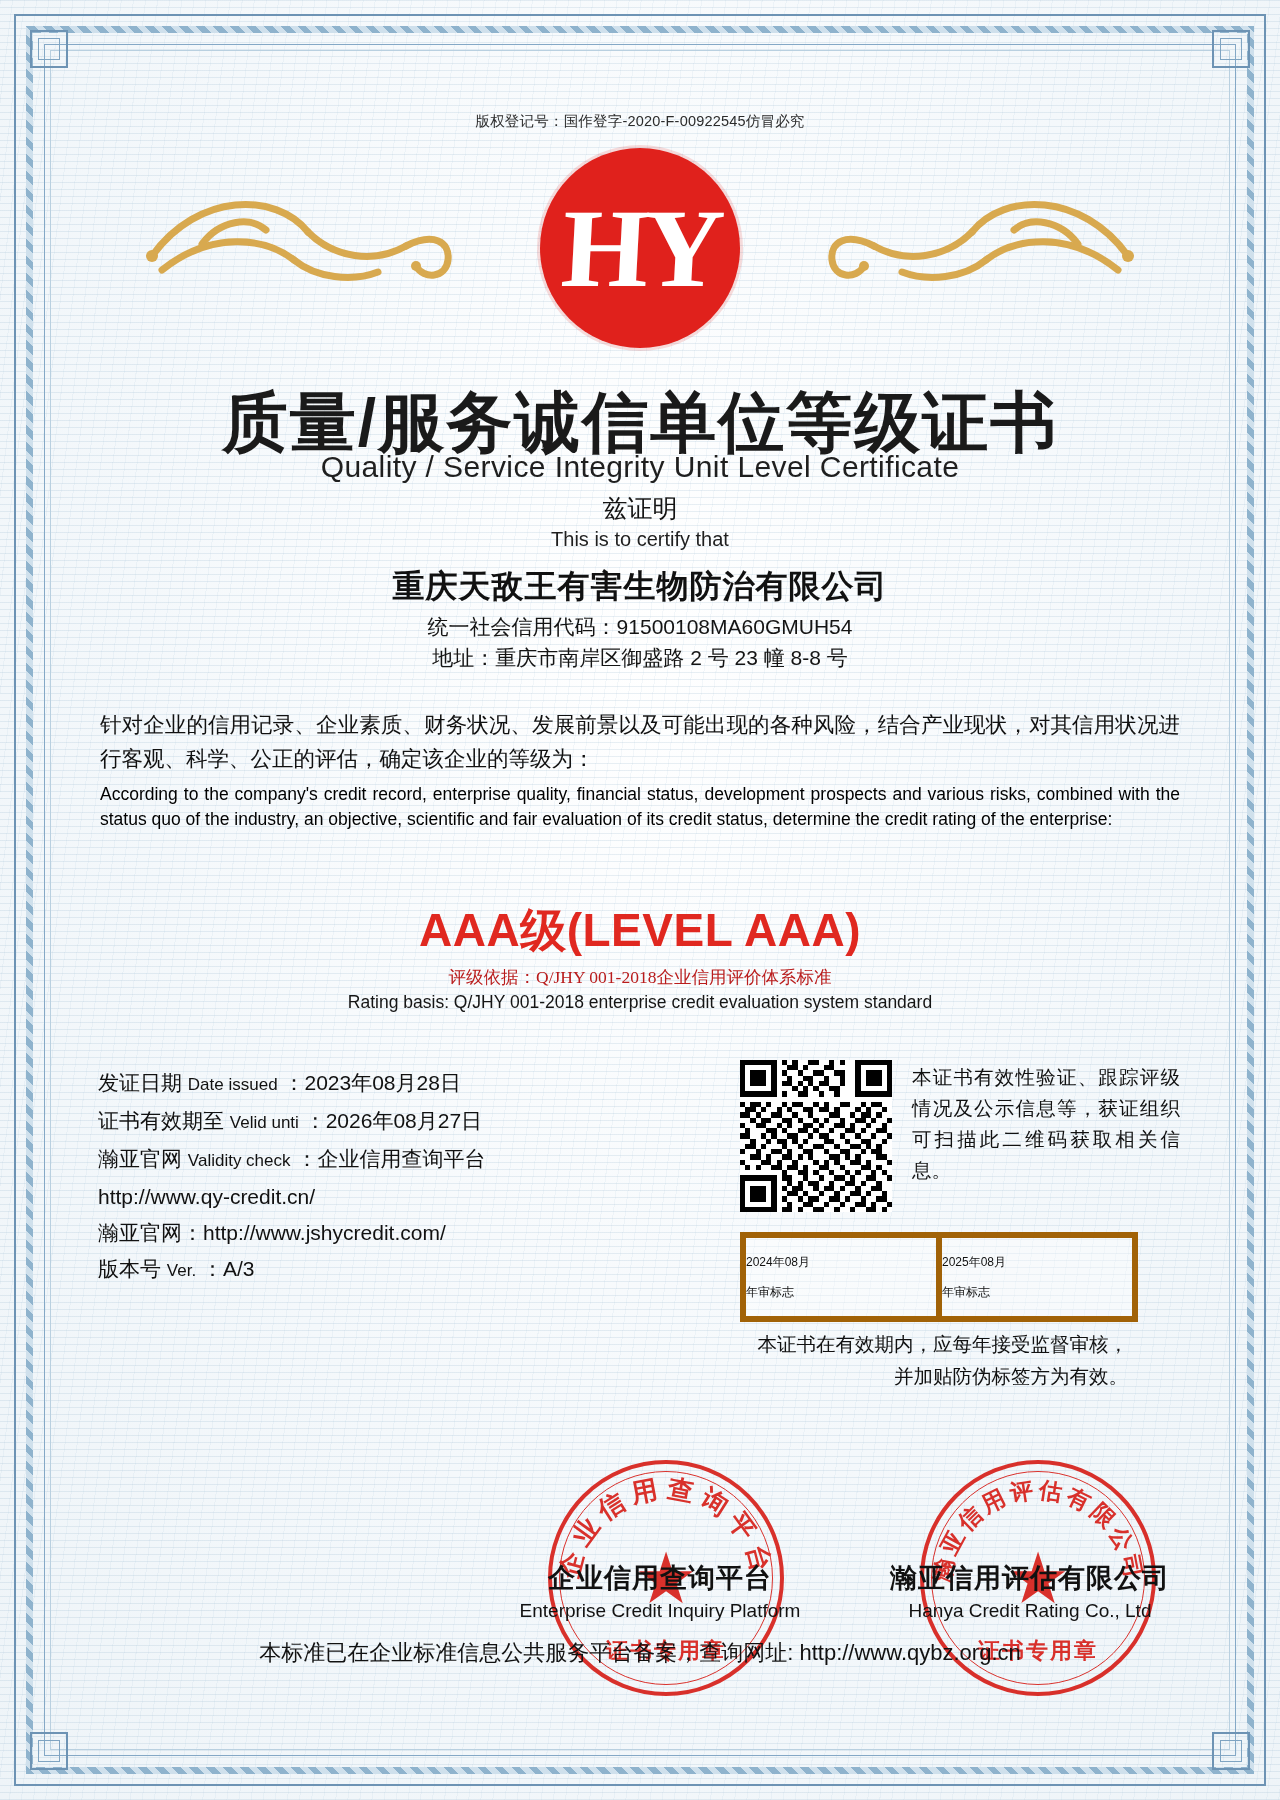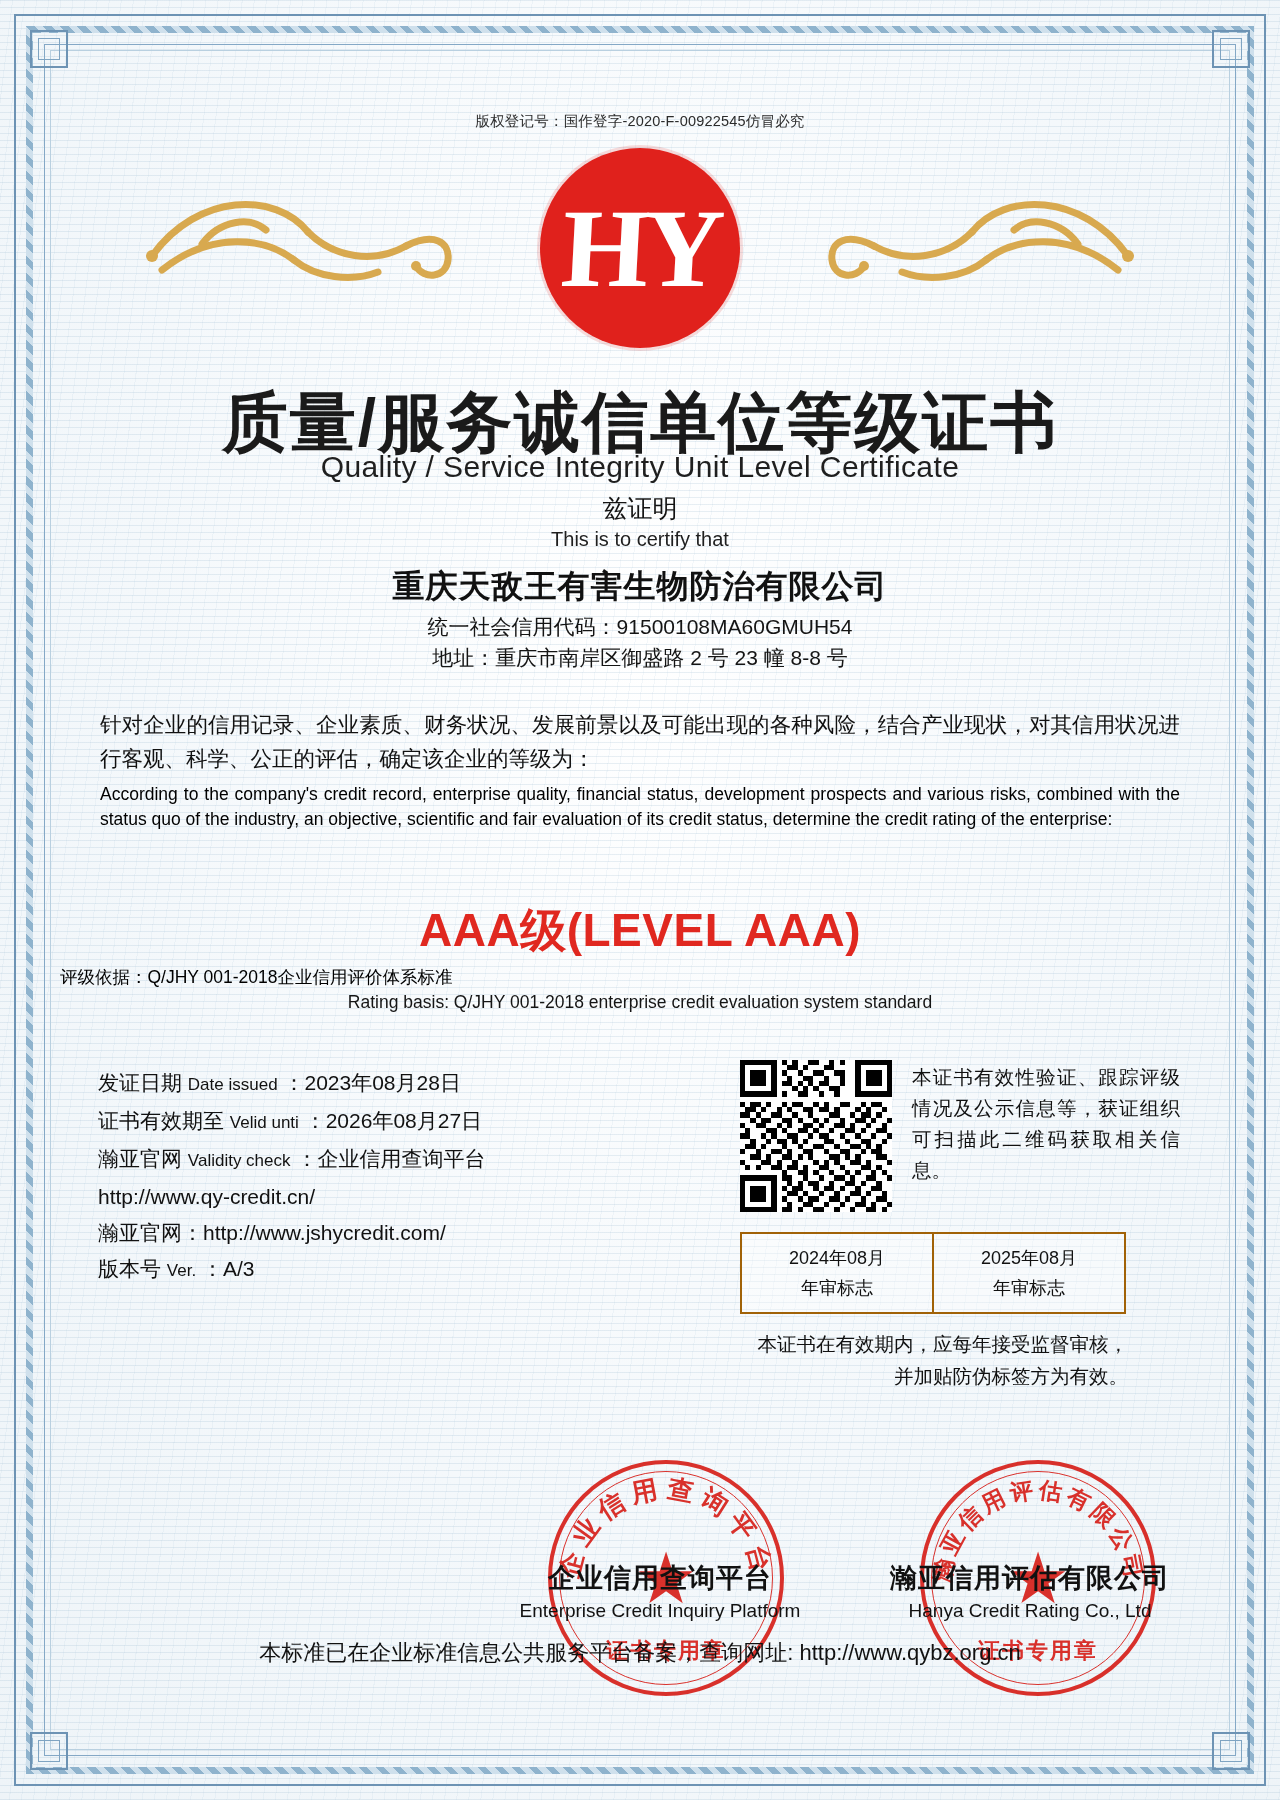--- a/index.html
+++ b/index.html
@@ -122,22 +122,22 @@
   .para .en{
     margin-top:6px;
     font-size:17.5px;color:#000000;line-height:25px;text-align:justify;
   }
 
   .level{
     position:absolute;top:840px;left:0;right:0;text-align:center;
     font-size:46px;font-weight:bold;color:#e02820;letter-spacing:.5px;
   }
   .basis-cn{
-    position:absolute;top:905px;left:0;right:0;
-    font-size:17.5px;color:#000000;
+    position:absolute;top:905px;left:0;right:0;text-align:center;
+    font-size:17.5px;color:#b91c1c;font-family:Liberation Serif, serif;
   }
   .basis-en{
     position:absolute;top:932px;left:0;right:0;text-align:center;
     font-size:17.5px;color:#151515;
   }
 
   
   .info{
     position:absolute;top:1005px;left:38px;width:580px;
     font-size:21px;color:#111;line-height:36px;
@@ -152,23 +152,23 @@
   }
   .qr svg{display:block}
   .qr-note{
     position:absolute;left:172px;top:2px;width:268px;
     font-size:19.5px;color:#111;line-height:31px;text-align:justify;
   }
   .stamp-boxes{
     position:absolute;left:0;top:172px;display:flex;gap:0;
   }
   .stamp-box{
-    width:190px;height:78px;border:2px solid #a16207;
-    display:flex;flex-direction:column;align-items:center;justify-content:center;
-    font-size:18px;color:#111;line-height:30px;
+    width:190px;height:78px;border:6px solid #a16207;
+    display:flex;flex-direction:column;align-items:flex-start;justify-content:center;
+    font-size:12px;color:#111;line-height:30px;
     background:rgba(255,255,255,.35);
   }
   .stamp-box + .stamp-box{border-left:none}
   .note2{
     position:absolute;left:0;top:268px;width:388px;
     font-size:19.5px;color:#111;line-height:32px;text-align:right;
   }
 
   
   .seal{

